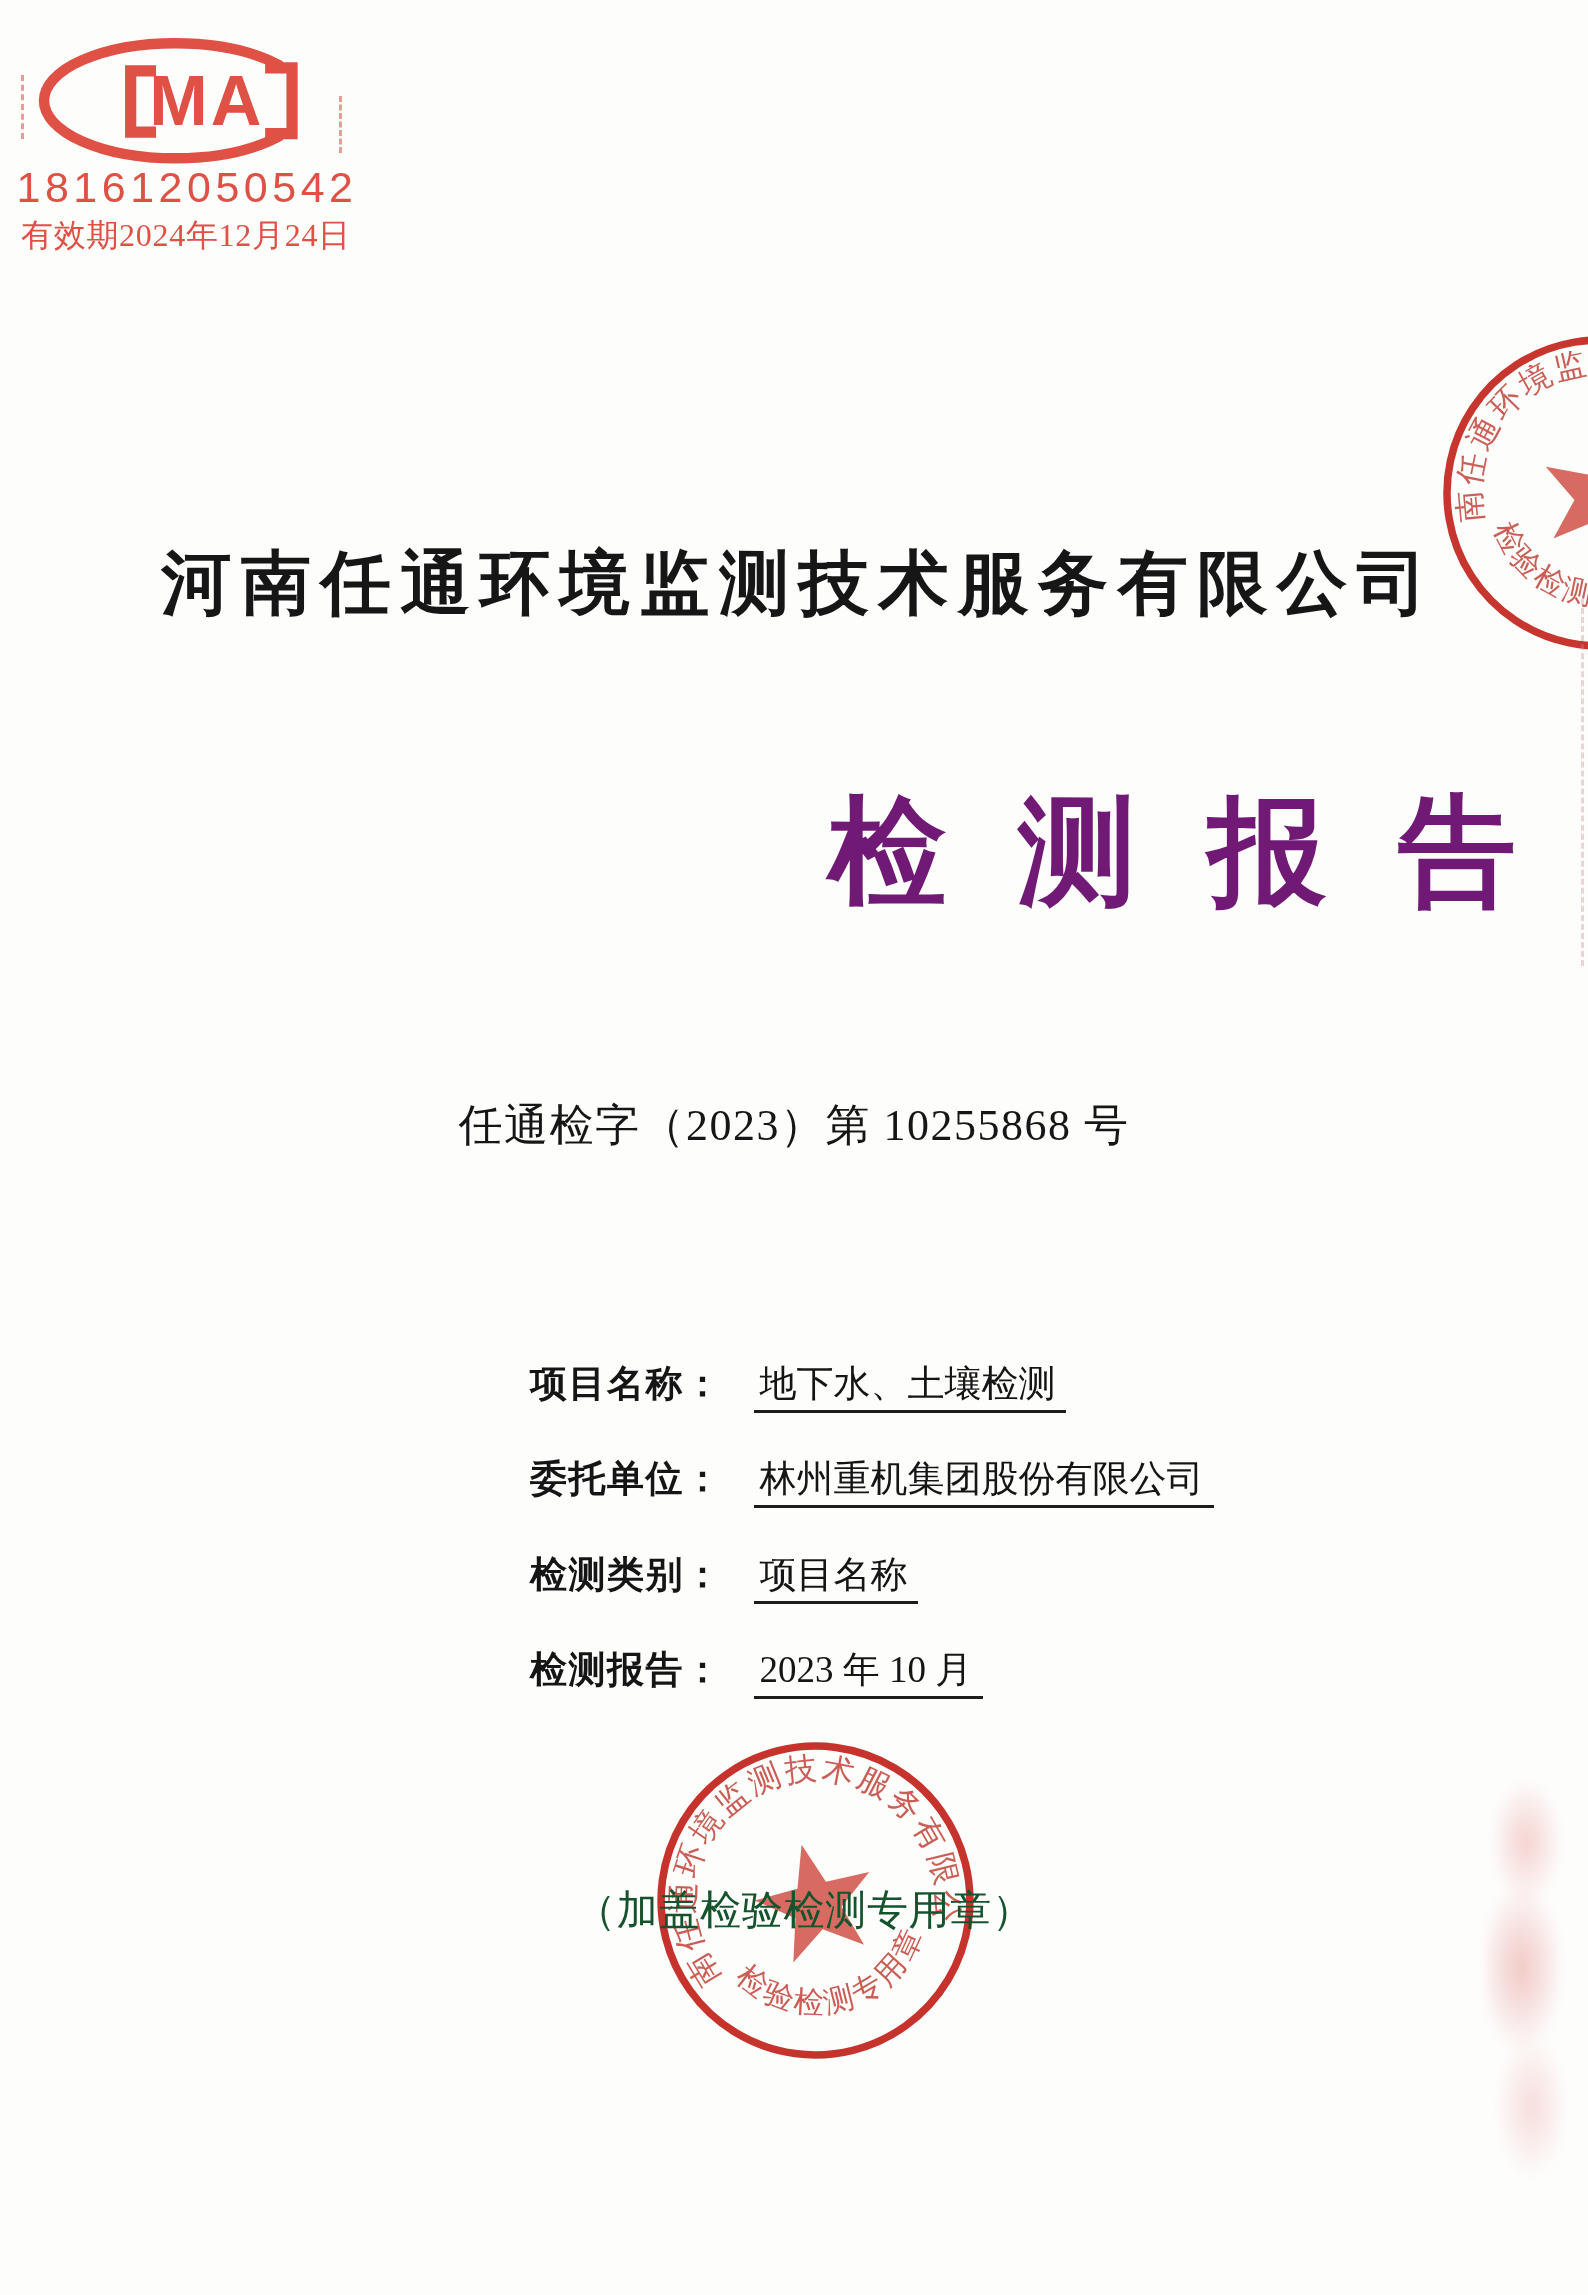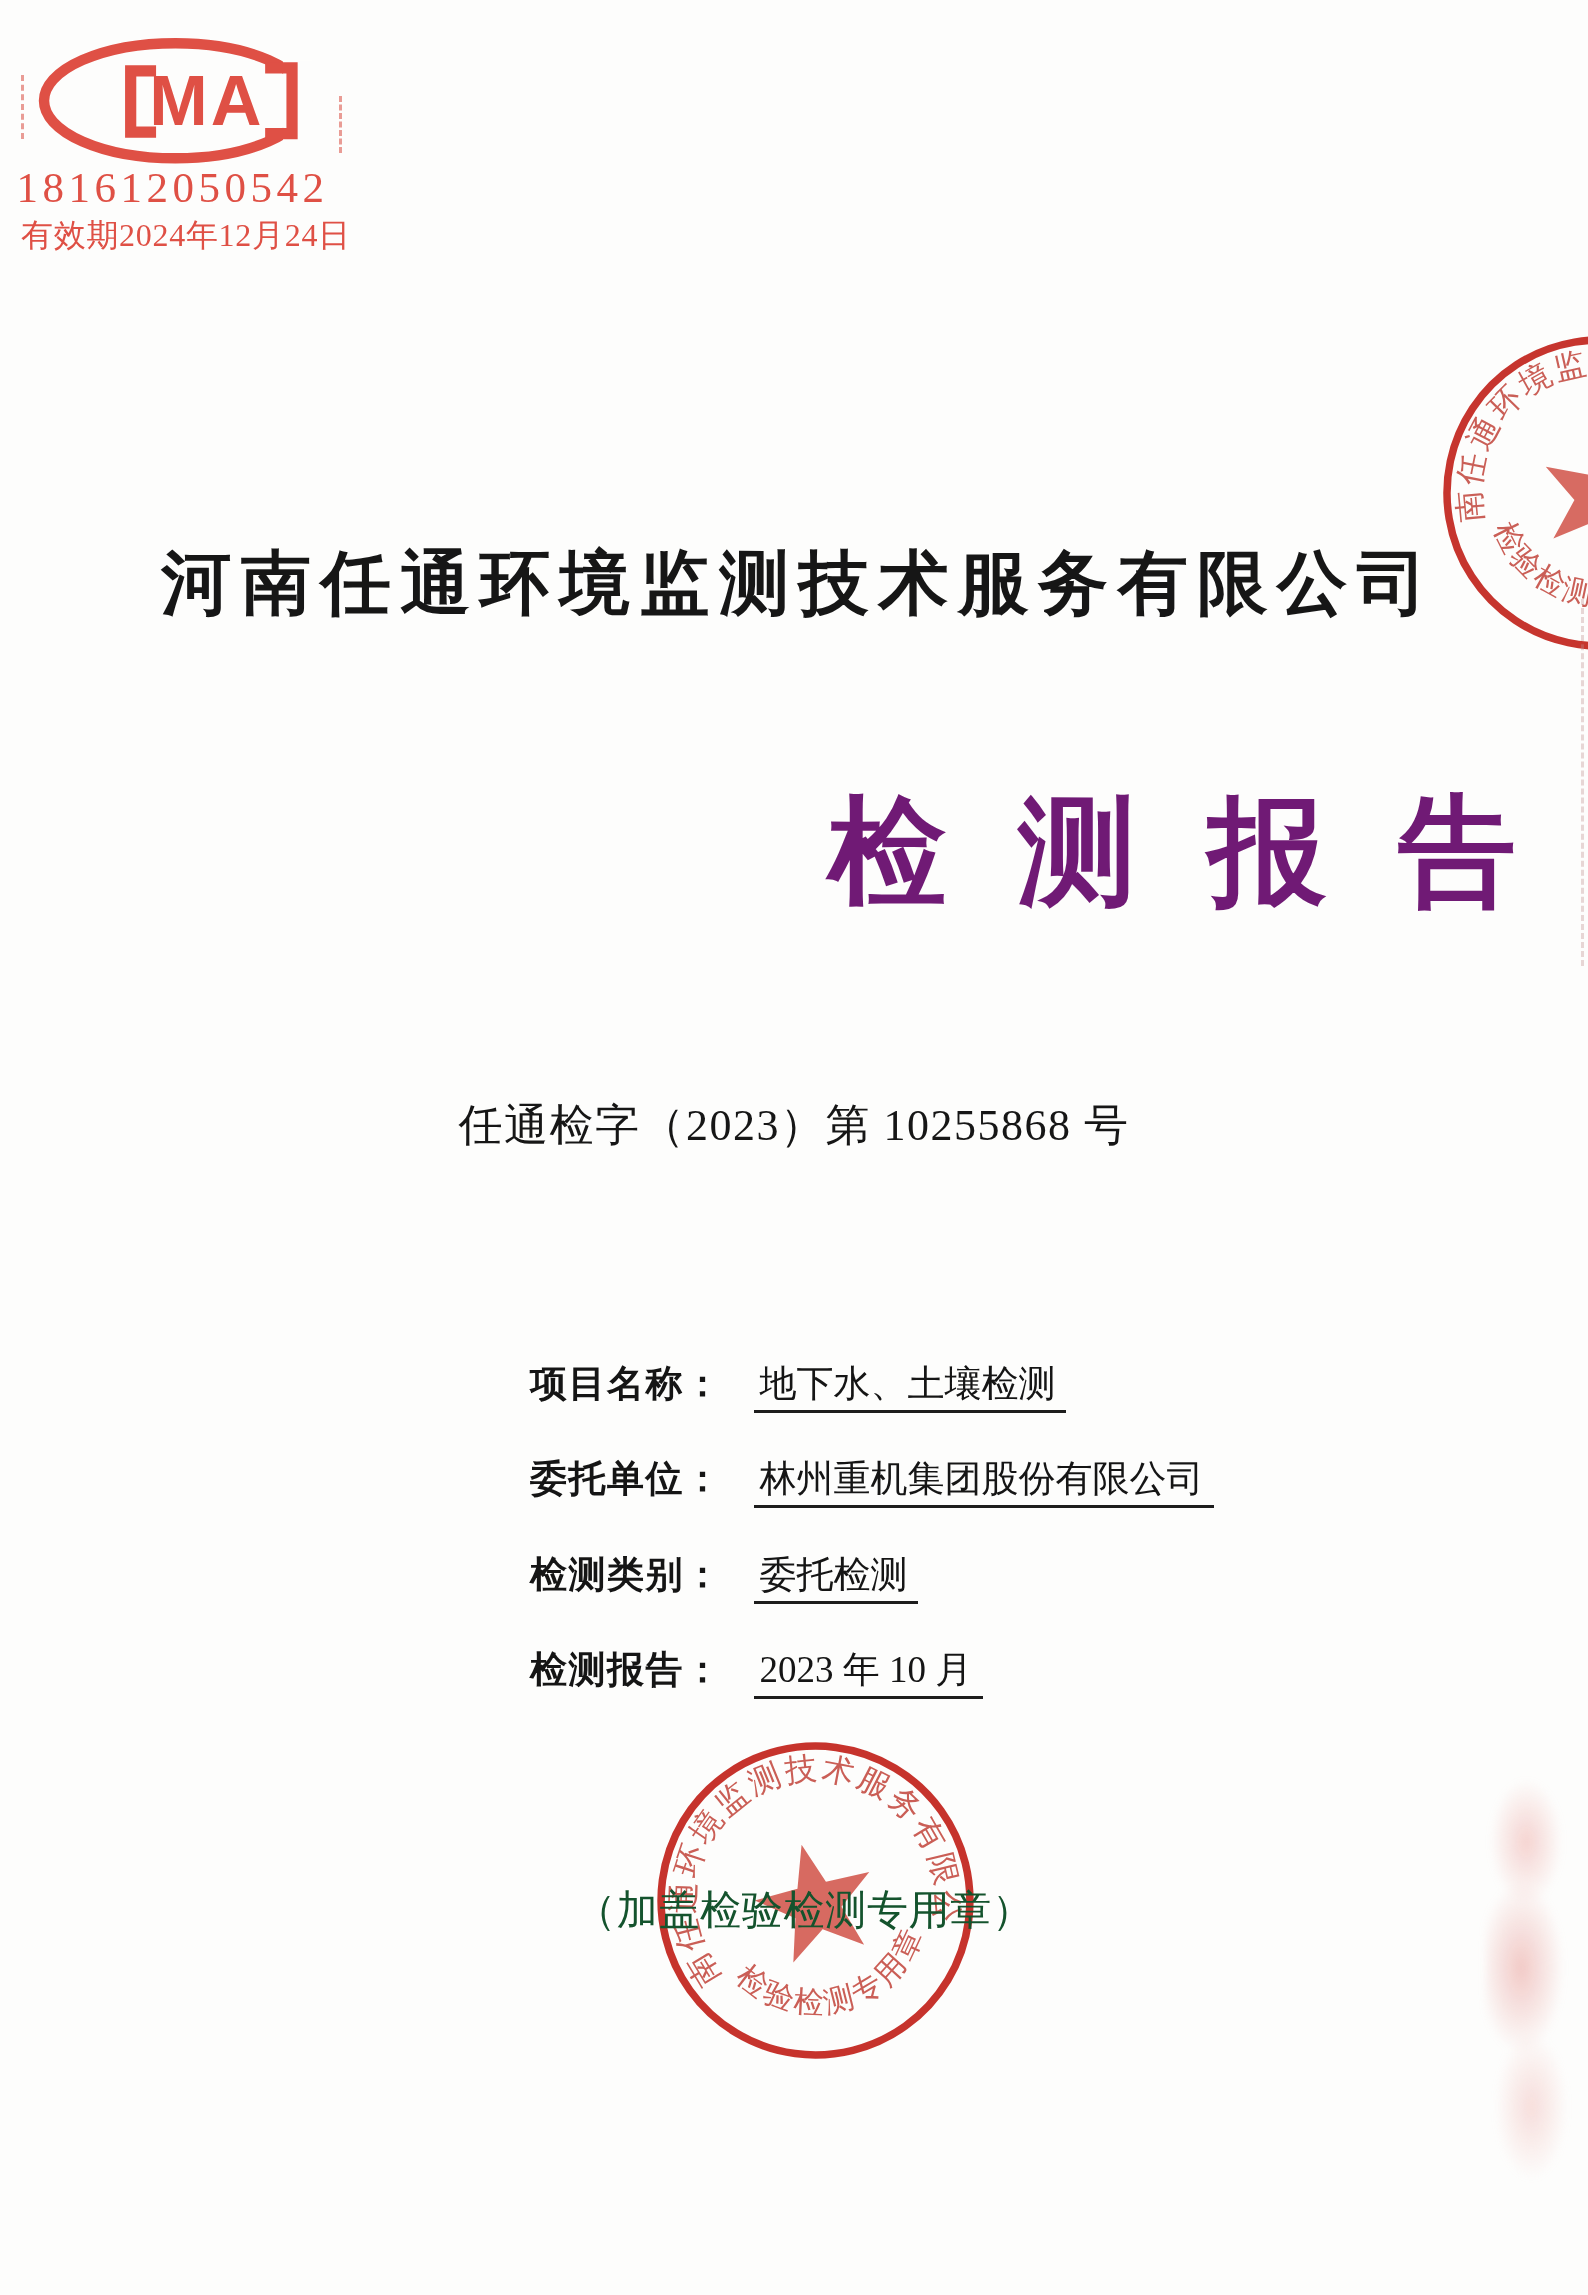--- a/index.html
+++ b/index.html
@@ -18,21 +18,21 @@
   .cma-stamp{
     position:absolute;left:0;top:30px;width:360px;height:247px;
     color:#dd4338;
     filter:blur(0.3px);
     opacity:.93;
   }
   .cma-logo-svg{position:absolute;left:36px;top:7.5px;}
   .cma-number{
     position:absolute;left:16.5px;top:133px;width:330px;
     font-size:43px;line-height:1.15;letter-spacing:4.5px;
-    font-family:Liberation Serif, serif;white-space:nowrap;
+    font-family:Liberation Sans, sans-serif;white-space:nowrap;
   }
   .cma-validity{
     position:absolute;left:21px;top:186px;width:330px;
     font-size:32px;line-height:1.2;letter-spacing:0.7px;white-space:nowrap;
     font-family:"Liberation Serif", serif;
   }
   .stamp-tick{
     position:absolute;width:0;border-left:3px dashed rgba(214,62,50,.55);
   }
   .stamp-tick.left{left:21px;top:45px;height:64px;}
@@ -122,21 +122,21 @@
 
   <div class="report-number">任通检字（2023）第 10255868 号</div>
 
   <div class="info-row row1">
     <span class="lbl">项目名称：</span><span class="val">地下水、土壤检测</span>
   </div>
   <div class="info-row row2">
     <span class="lbl">委托单位：</span><span class="val">林州重机集团股份有限公司</span>
   </div>
   <div class="info-row row3">
-    <span class="lbl">检测类别：</span><span class="val">委托检测</span>
+    <span class="lbl">检测类别：</span><span class="val">项目名称</span>
   </div>
   <div class="info-row row4">
     <span class="lbl">检测报告：</span><span class="val">2023 年 10 月</span>
   </div>
 
   <svg class="seal seal-top-right" width="330" height="330" viewBox="0 0 440 440">
     <g transform="rotate(12 220 220)" opacity="0.92">
       <circle cx="220" cy="220" r="204" fill="none" stroke="#c2241d" stroke-width="10"></circle>
       <polygon points="220,144 239.4,199.3 298,200.7 251.4,236.2 268.2,292.3 220,259 171.8,292.3 188.6,236.2 142,200.7 200.6,199.3" fill="#cd4337" opacity="0.85"></polygon>
       <path id="sealTopArc2" d="M 81.4 300 A 160 160 0 1 1 358.6 300" fill="none"></path>

